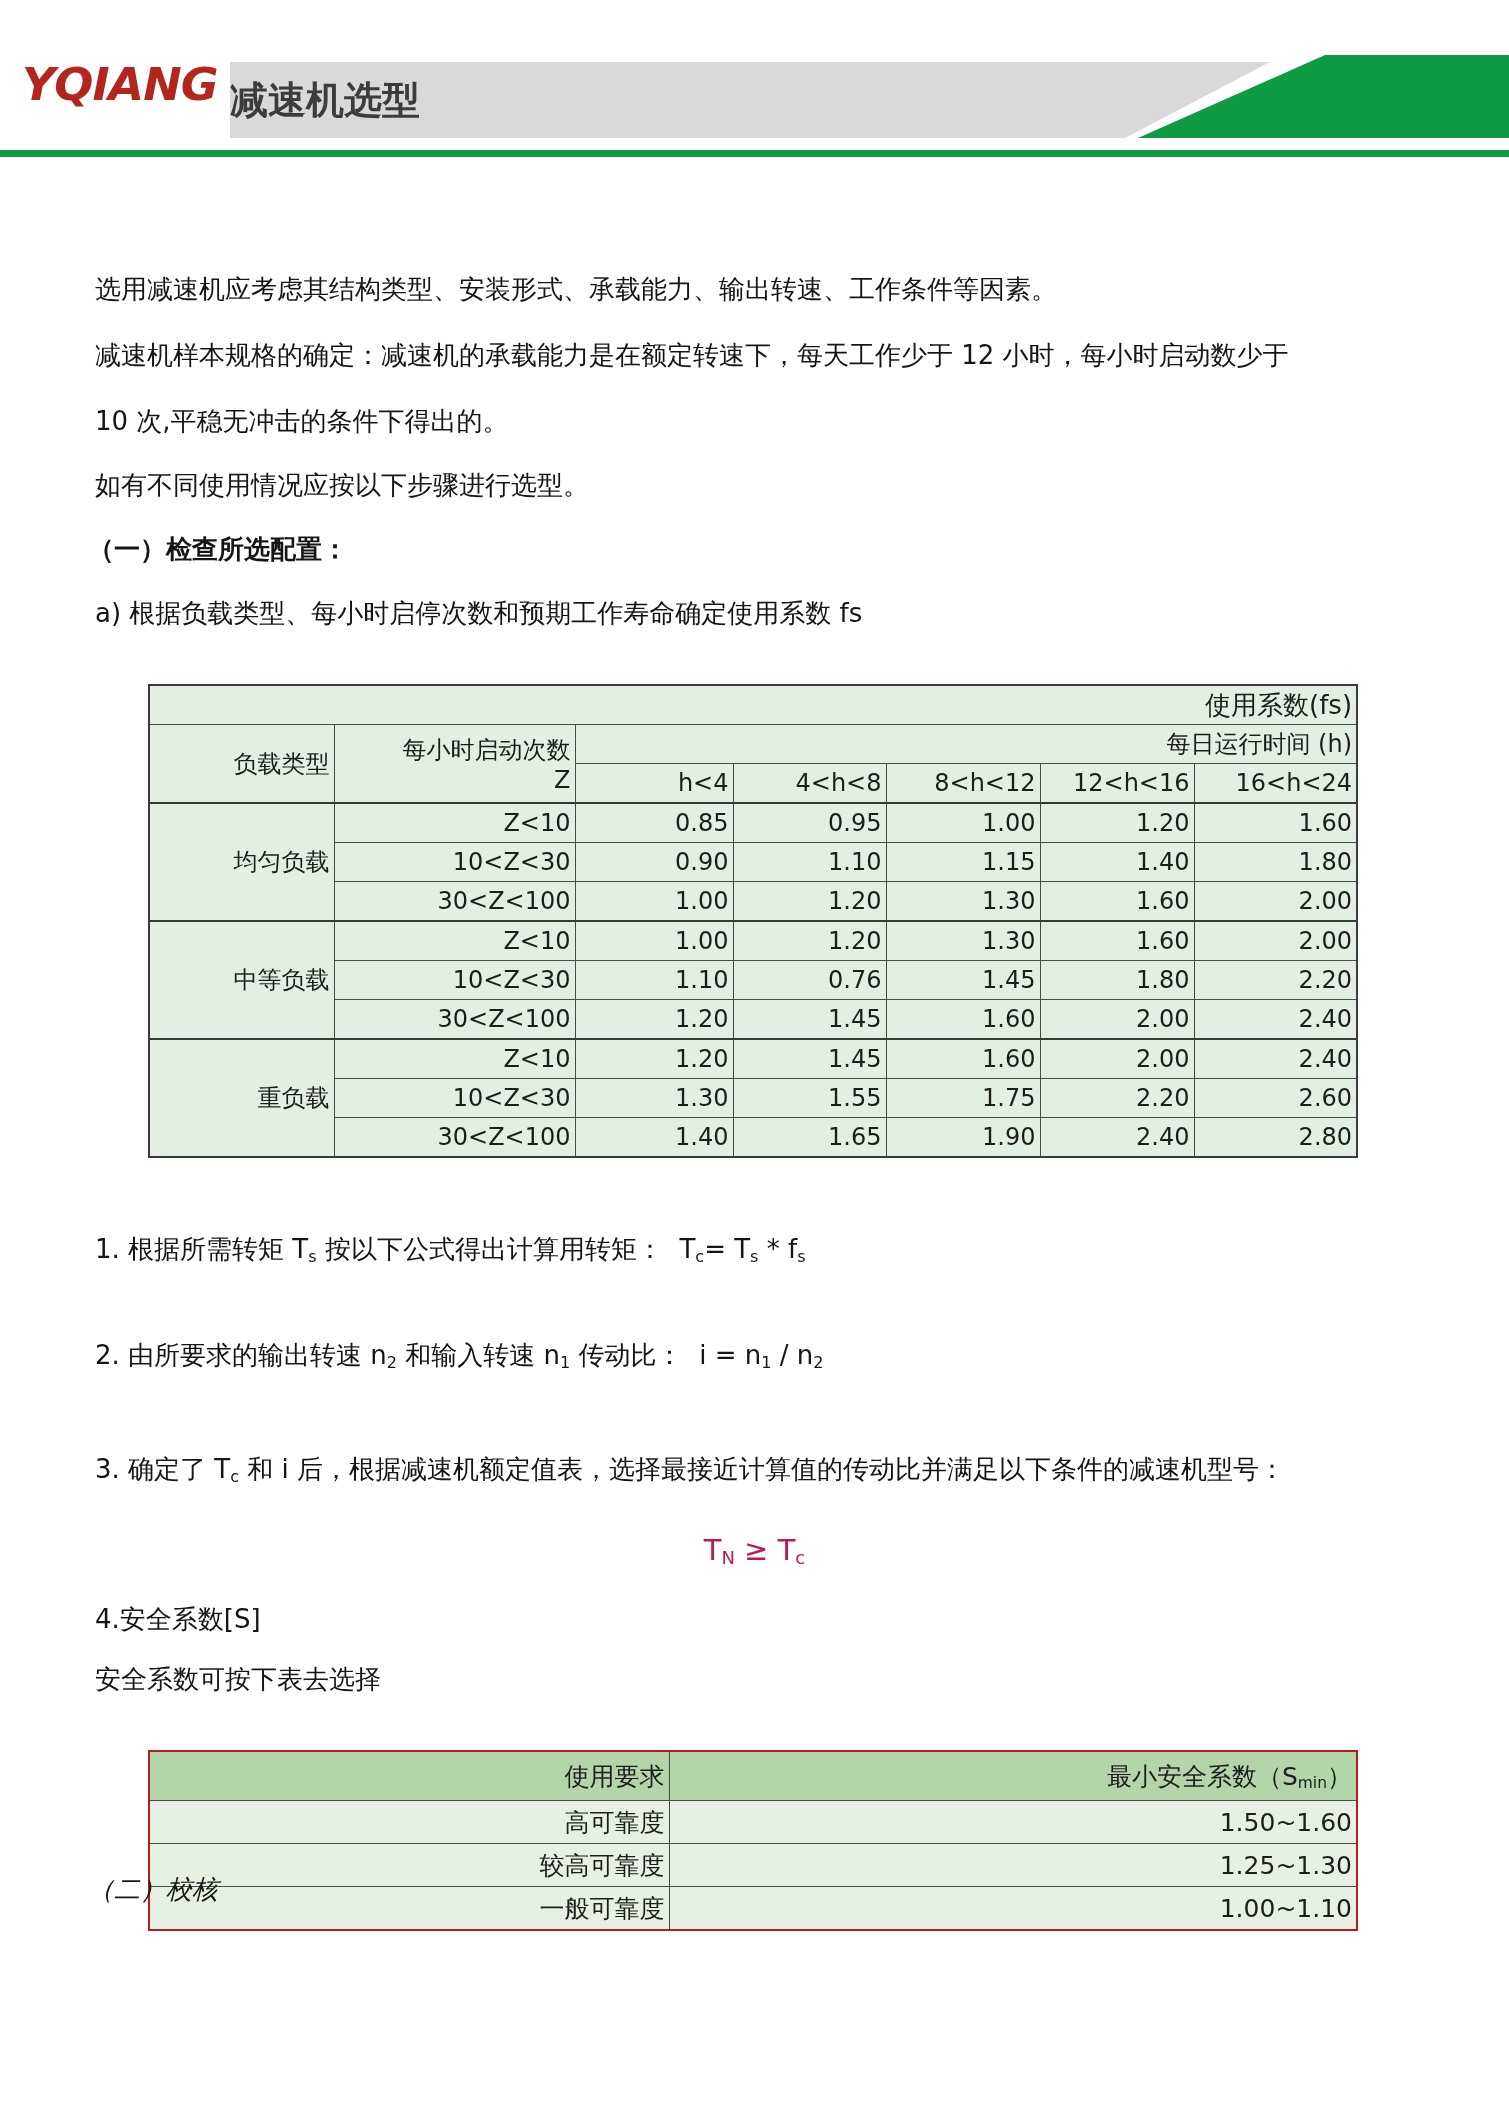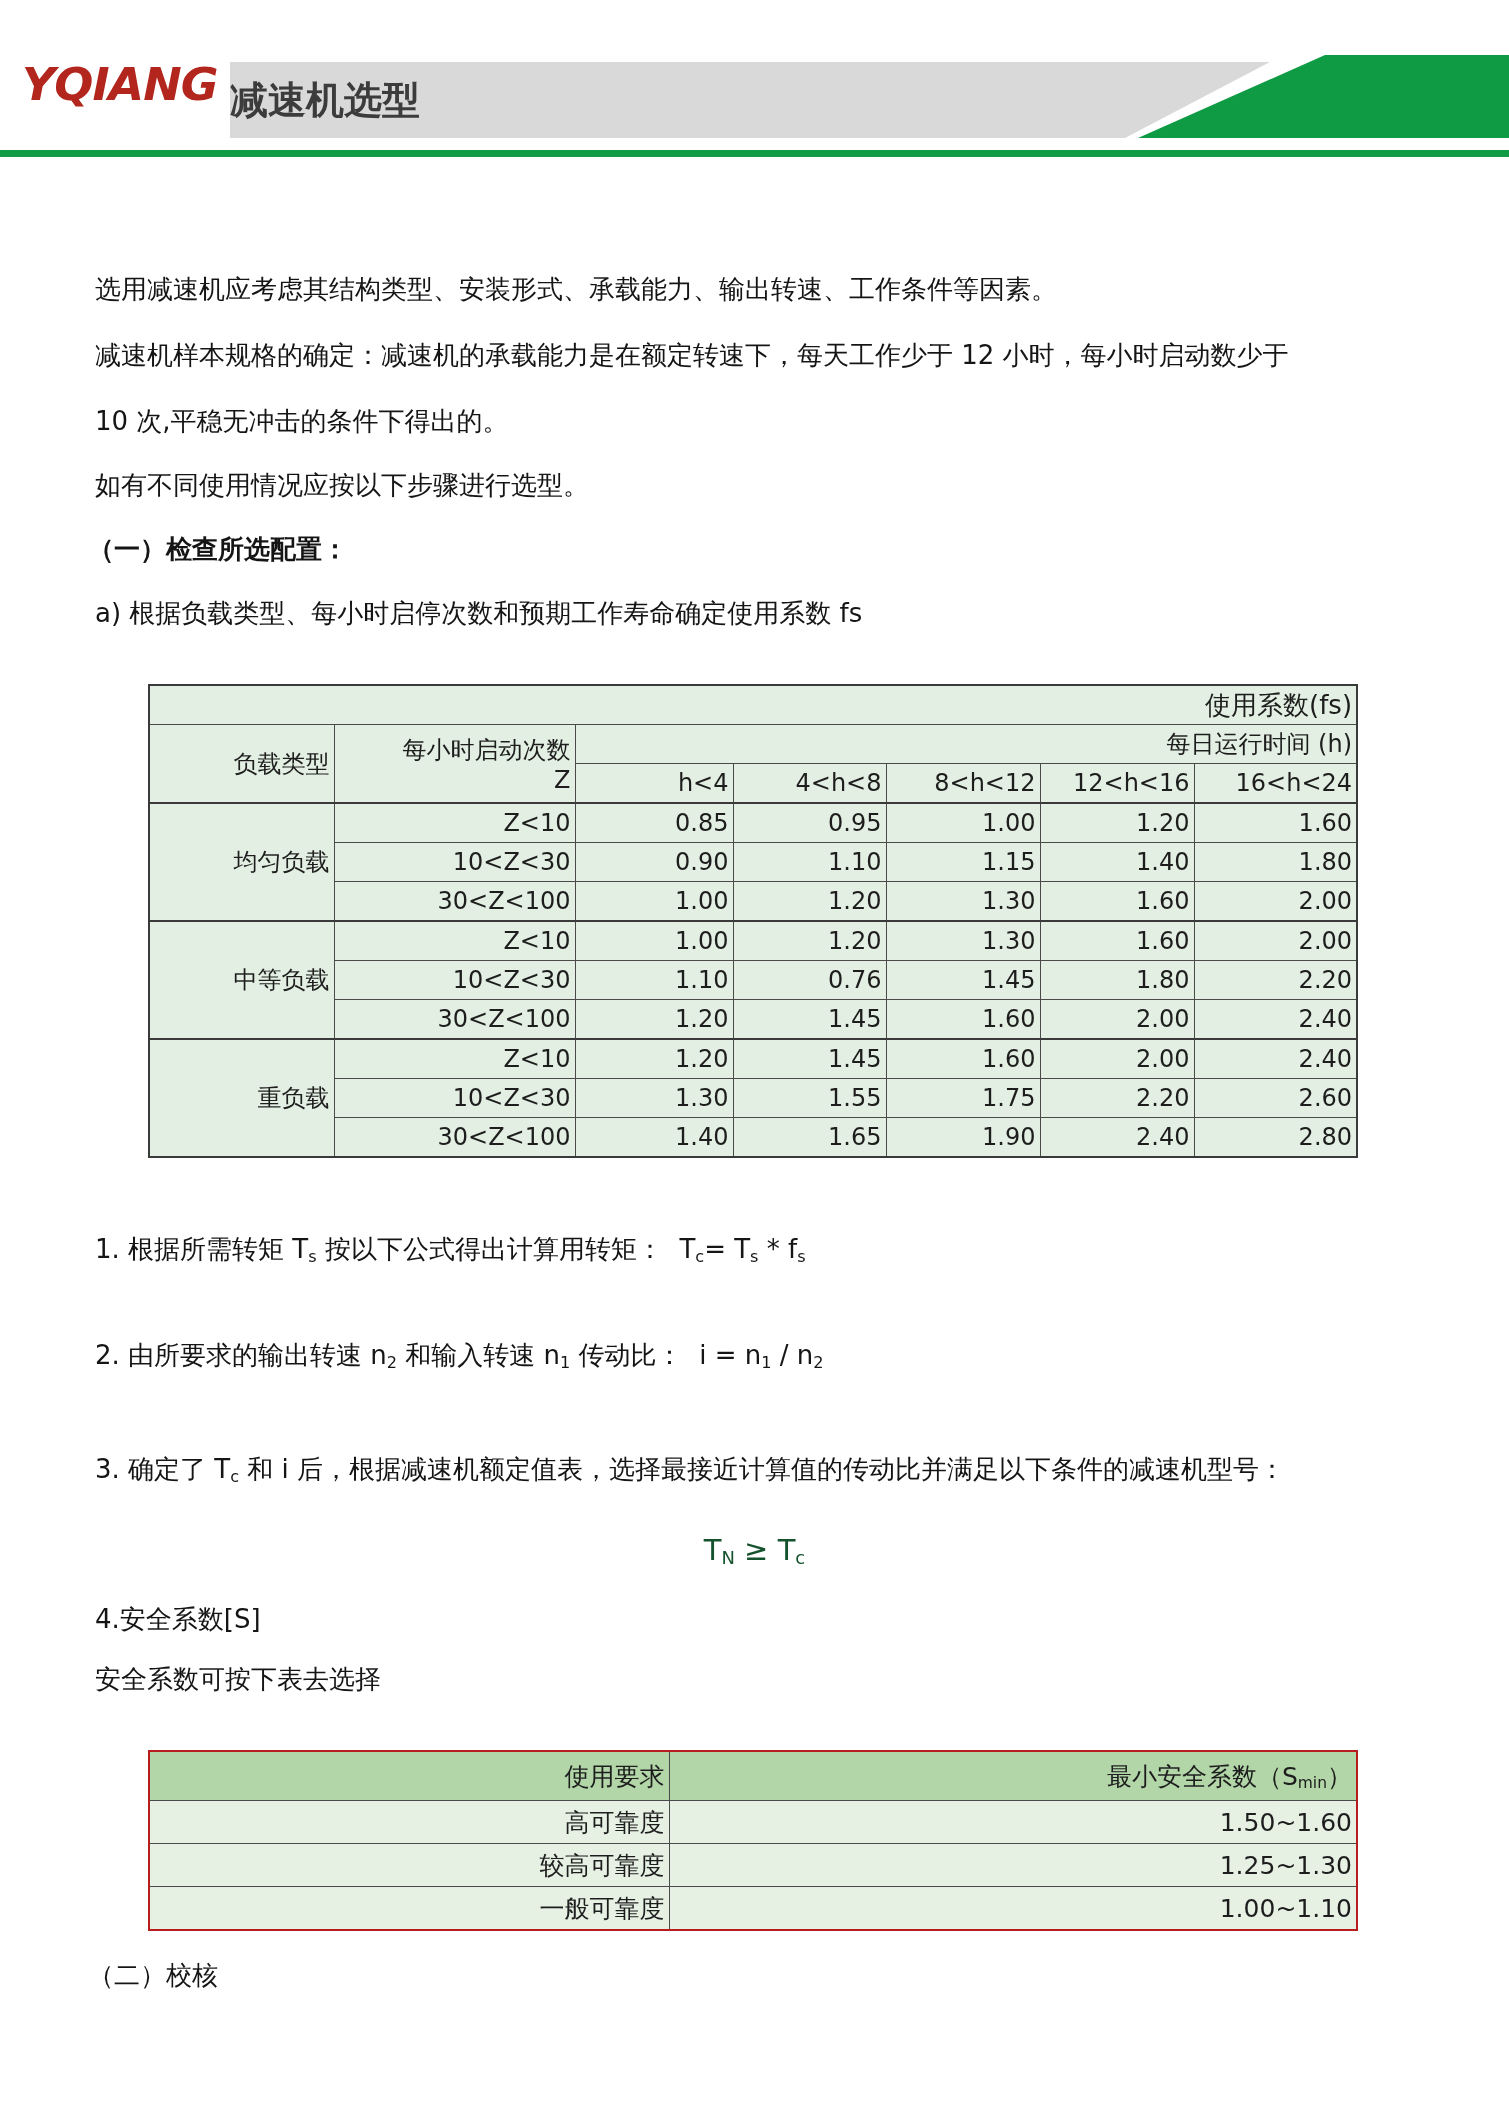--- a/index.html
+++ b/index.html
@@ -28,21 +28,21 @@
   td{border:1px solid #4a4a4a;padding:0 4px;overflow:hidden;}
   .th-top{background:#b2d6a8;height:48px;font-size:26px;}
   .th-sub{background:#e6f1e4;}
   .row2 td{height:58px;}
   .row3 td{height:42px;}
   .t1 tbody td{background:#e3efe3;height:38px;}
   .grp-top td{border-top:2px solid #3a3a3a;}
   .t2 .hd td{background:#b2d6a8;height:48px;}
   .t2 tbody td{background:#e6f1e4;height:42px;}
 
-  .center-formula{position:absolute;left:0;top:1533px;width:1509px;text-align:center;font-size:29px;color:#14532d;}
+  .center-formula{position:absolute;left:0;top:1533px;width:1509px;text-align:center;font-size:29px;color:#be185d;}
 </style>
 </head>
 <body>
 
 <div class="page">
 
   <div class="logo">YQIANG</div>
   <div class="hbar">
     <span class="htitle">减速机选型</span>
   </div>
@@ -191,15 +191,15 @@
         <td>较高可靠度</td>
         <td>1.25~1.30</td>
       </tr>
       <tr>
         <td>一般可靠度</td>
         <td>1.00~1.10</td>
       </tr>
     </tbody>
   </table>
 
-  <div class="txt" style="top:1958px;left:88px;">（二）校核</div>
+  <div class="txt" style="top:1872px;left:88px;font-style:italic;">（二）校核</div>
 
 </div>
 
 </body></html>

